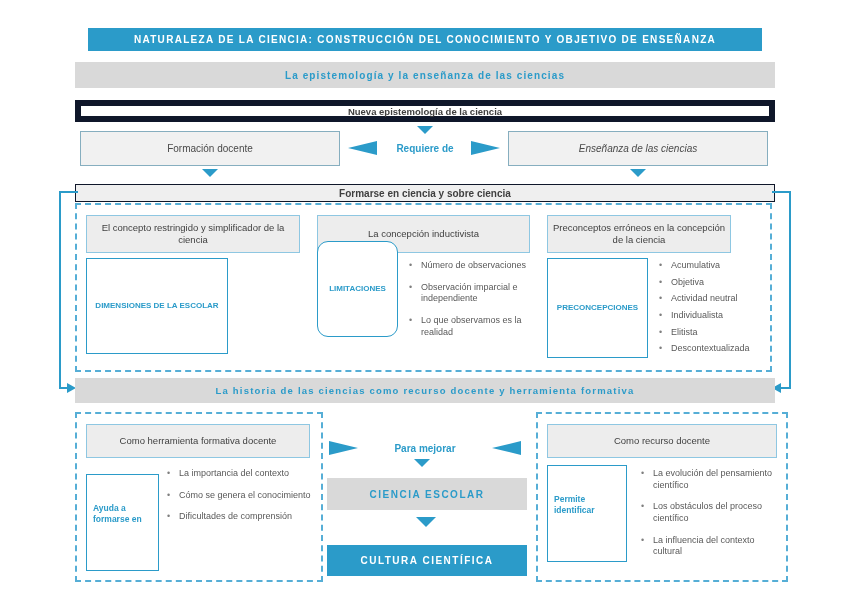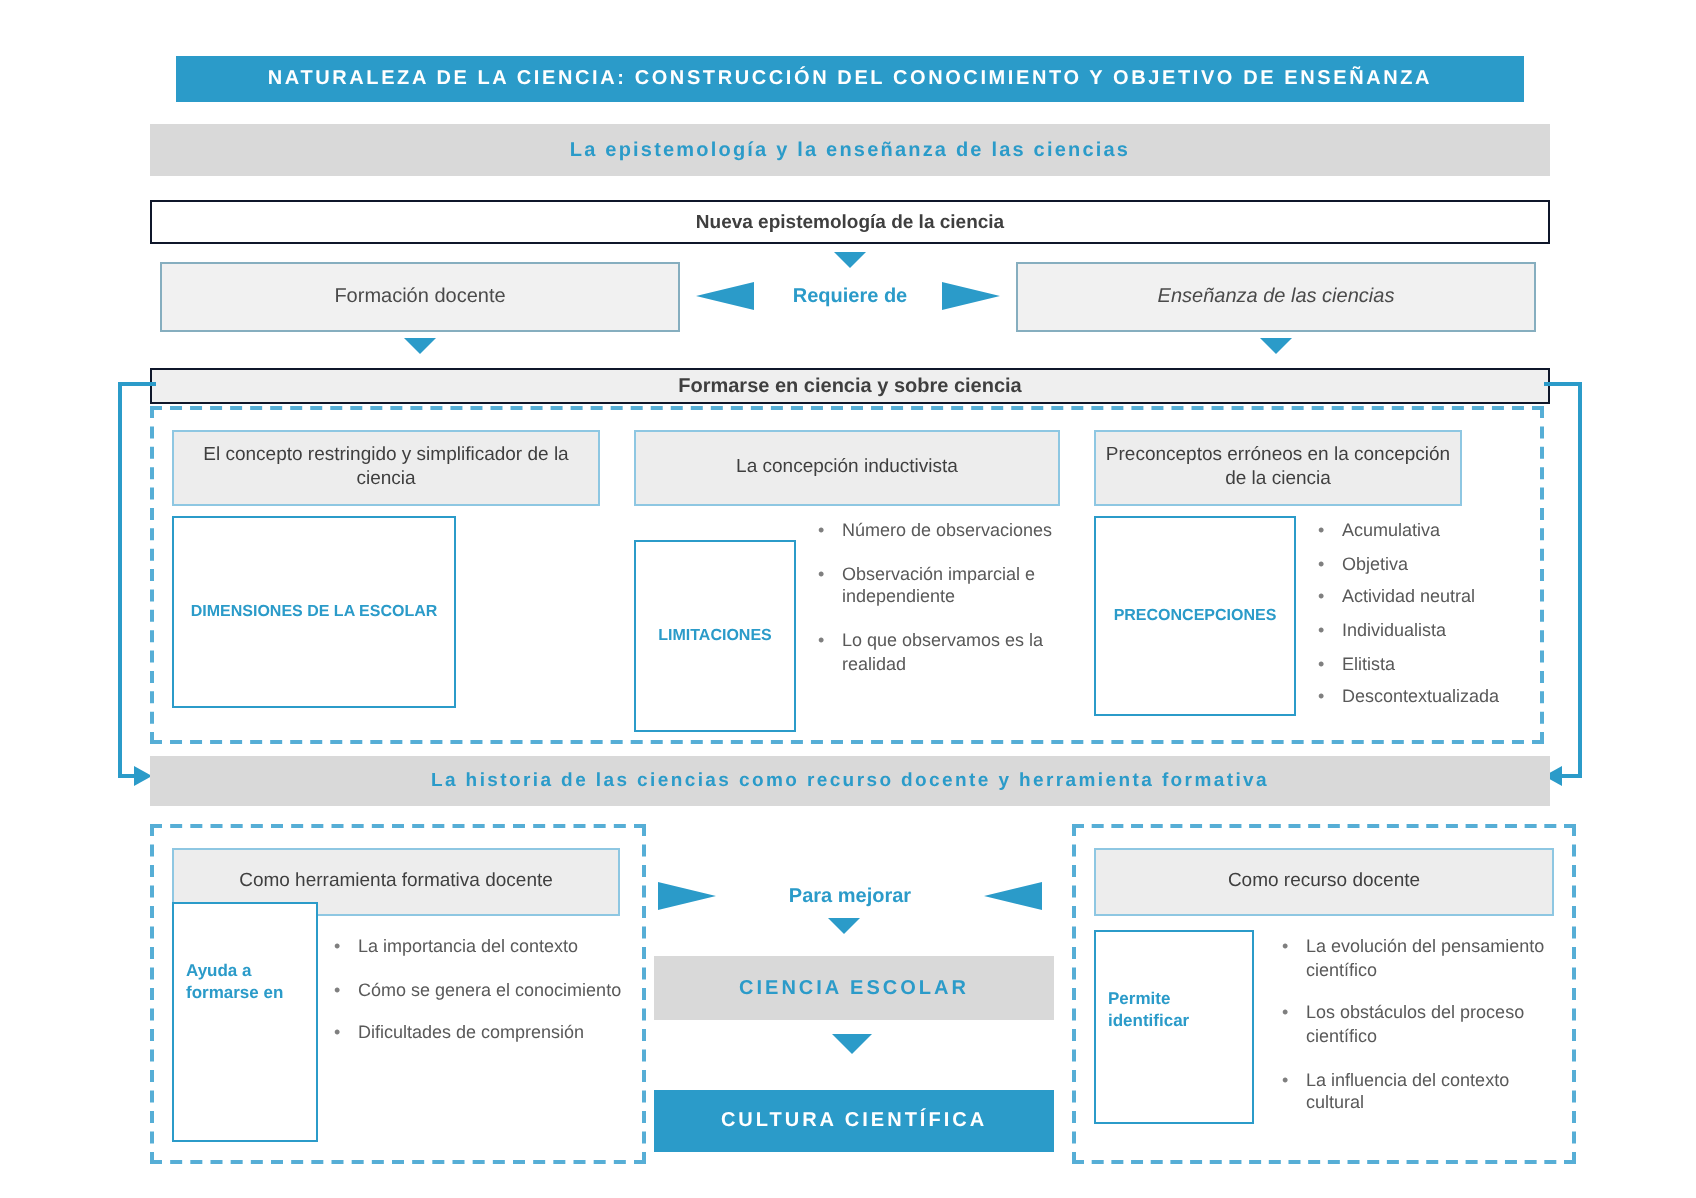--- a/index.html
+++ b/index.html
@@ -9,21 +9,21 @@
   }
   .abs{position:absolute;box-sizing:border-box;}
   .center{display:flex;align-items:center;justify-content:center;text-align:center;}
 
   .banner{
     left:88px;top:28px;width:674px;height:23px;background:#2b9bc9;color:#fff;
     font-size:10px;font-weight:bold;letter-spacing:1.3px;
   }
   .graybar{background:#d9d9d9;}
   .bar-epi{left:75px;top:62px;width:700px;height:26px;color:#2b9bc9;font-size:10px;font-weight:bold;letter-spacing:1.1px;}
-  .nueva{left:75px;top:100px;width:700px;height:22px;background:#fff;border:1px solid #0f172a;font-size:9.5px;font-weight:bold;color:#3f3f3f;}
+  .nueva{left:75px;top:100px;width:700px;height:22px;background:#fff;border:6px solid #0f172a;font-size:9.5px;font-weight:bold;color:#3f3f3f;}
   .plainbox{background:#f1f1f1;border:1px solid #86aebf;font-size:10px;color:#4a4a4a;}
   .formacion{left:80px;top:131px;width:260px;height:35px;}
   .ensenanza{left:508px;top:131px;width:260px;height:35px;font-style:italic;}
   .bluelabel{color:#2b9bc9;font-weight:bold;font-size:10px;}
   .requiere{left:377px;top:140px;width:96px;height:16px;}
   .paramejorar{left:377px;top:440px;width:96px;height:16px;}
 
   .formarse{left:75px;top:184px;width:700px;height:18px;background:#efefef;border:1px solid #0f172a;
     font-size:10px;font-weight:bold;color:#3f3f3f;}
   .historia{left:75px;top:378px;width:700px;height:25px;color:#2b9bc9;font-size:9.5px;font-weight:bold;letter-spacing:1.2px;}
@@ -81,21 +81,21 @@
   <div class="abs line" style="left:789px;top:191px;width:2px;height:198px;"></div>
   <div class="abs line" style="left:781px;top:387px;width:10px;height:2px;"></div>
   <div class="abs tri-pl arrowhead" style="left:772px;top:383px;"></div>
 
   <div class="abs dashedbox" style="left:75px;top:203px;width:697px;height:169px;"></div>
 
   <div class="abs center headerbox" style="left:86px;top:215px;width:214px;height:38px;">El concepto restringido y simplificador de la ciencia</div>
   <div class="abs center labelbox" style="left:86px;top:258px;width:142px;height:96px;">DIMENSIONES DE LA ESCOLAR</div>
 
   <div class="abs center headerbox" style="left:317px;top:215px;width:213px;height:38px;">La concepción inductivista</div>
-  <div class="abs center labelbox" style="left:317px;top:270px;width:81px;height:96px;">LIMITACIONES</div>
+  <div class="abs center labelbox" style="left:317px;top:241px;width:81px;height:96px;border-radius:11px;">LIMITACIONES</div>
   <ul class="bullets gap-lg abs" style="left:408px;top:260px;width:122px;">
     <li>Número de observaciones</li>
     <li>Observación imparcial e independiente</li>
     <li>Lo que observamos es la realidad</li>
   </ul>
 
   <div class="abs center headerbox" style="left:547px;top:215px;width:184px;height:38px;">Preconceptos erróneos en la concepción de la ciencia</div>
   <div class="abs center labelbox" style="left:547px;top:258px;width:101px;height:100px;">PRECONCEPCIONES</div>
   <ul class="bullets gap-sm abs" style="left:658px;top:260px;width:112px;">
     <li>Acumulativa</li>
@@ -103,21 +103,21 @@
     <li>Actividad neutral</li>
     <li>Individualista</li>
     <li>Elitista</li>
     <li>Descontextualizada</li>
   </ul>
 
   <div class="abs center graybar historia">La historia de las ciencias como recurso docente y herramienta formativa</div>
 
   <div class="abs dashedbox" style="left:75px;top:412px;width:248px;height:170px;"></div>
   <div class="abs center headerbox" style="left:86px;top:424px;width:224px;height:34px;">Como herramienta formativa docente</div>
-  <div class="abs labelbox leftal" style="left:86px;top:451px;width:73px;height:120px;">Ayuda a formarse en</div>
+  <div class="abs labelbox leftal" style="left:86px;top:474px;width:73px;height:97px;">Ayuda a formarse en</div>
   <ul class="bullets gap-lg abs" style="left:166px;top:468px;width:145px;">
     <li>La importancia del contexto</li>
     <li>Cómo se genera el conocimiento</li>
     <li>Dificultades de comprensión</li>
   </ul>
 
   <div class="abs tri-pr" style="left:329px;top:441px;"></div>
   <div class="abs center bluelabel paramejorar">Para mejorar</div>
   <div class="abs tri-pl" style="left:492px;top:441px;"></div>
   <div class="abs tri-down sm" style="left:414px;top:459px;"></div>

